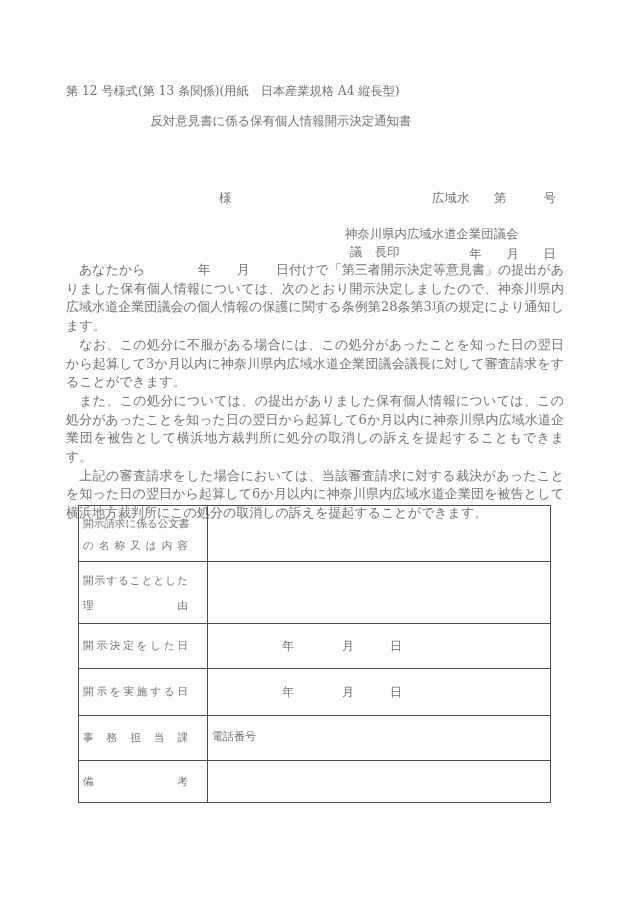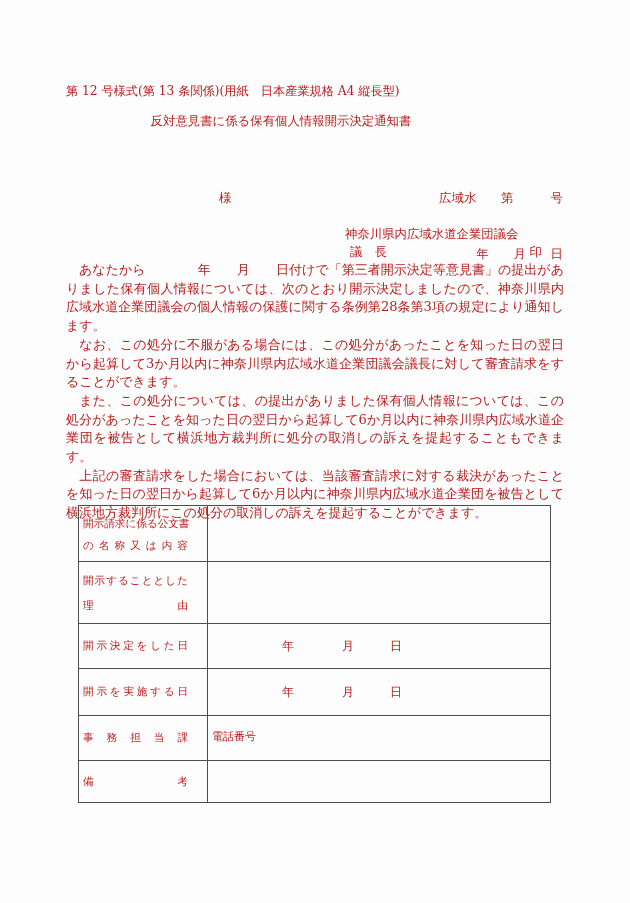--- a/index.html
+++ b/index.html
@@ -2,58 +2,58 @@
 <html><head>
 <meta charset="utf-8">
 <style>
   html, body { margin: 0; padding: 0; background: #fdfdfd; }
   .page {
     position: relative;
     width: 630px;
     height: 903px;
     background: #fdfdfd;
     font-family: "DejaVu Serif", "Liberation Serif", serif;
-    color: #b91c1c;
+    color: #737373;
     overflow: hidden;
   }
   .form-number {
     position: absolute;
     left: 66px; top: 83px;
     font-size: 12.2px;
     white-space: pre;
   }
   .doc-title {
     position: absolute;
     left: 0; top: 113px;
     width: 562px;
     text-align: center;
     font-size: 12.4px;
   }
   .doc-number {
     position: absolute;
-    top: 152px; right: 67px;
+    top: 152px; right: 74px;
     text-align: right;
     font-size: 12.4px;
     line-height: 18.6px;
     white-space: pre;
   }
   .recipient {
     position: absolute;
     left: 219px; top: 190px;
     font-size: 12.6px;
   }
   .issuer {
     position: absolute;
     left: 345px; top: 225px;
     font-size: 12.4px;
     line-height: 17.5px;
   }
   .issuer-line2 {
     display: flex;
-    justify-content: space-between;
+    justify-content: flex-start;
     width: 197px;
     padding-left: 5px;
     box-sizing: border-box;
     white-space: pre;
   }
   .body-text {
     position: absolute;
     left: 66px; top: 261px;
     width: 498px;
     font-size: 13px;

